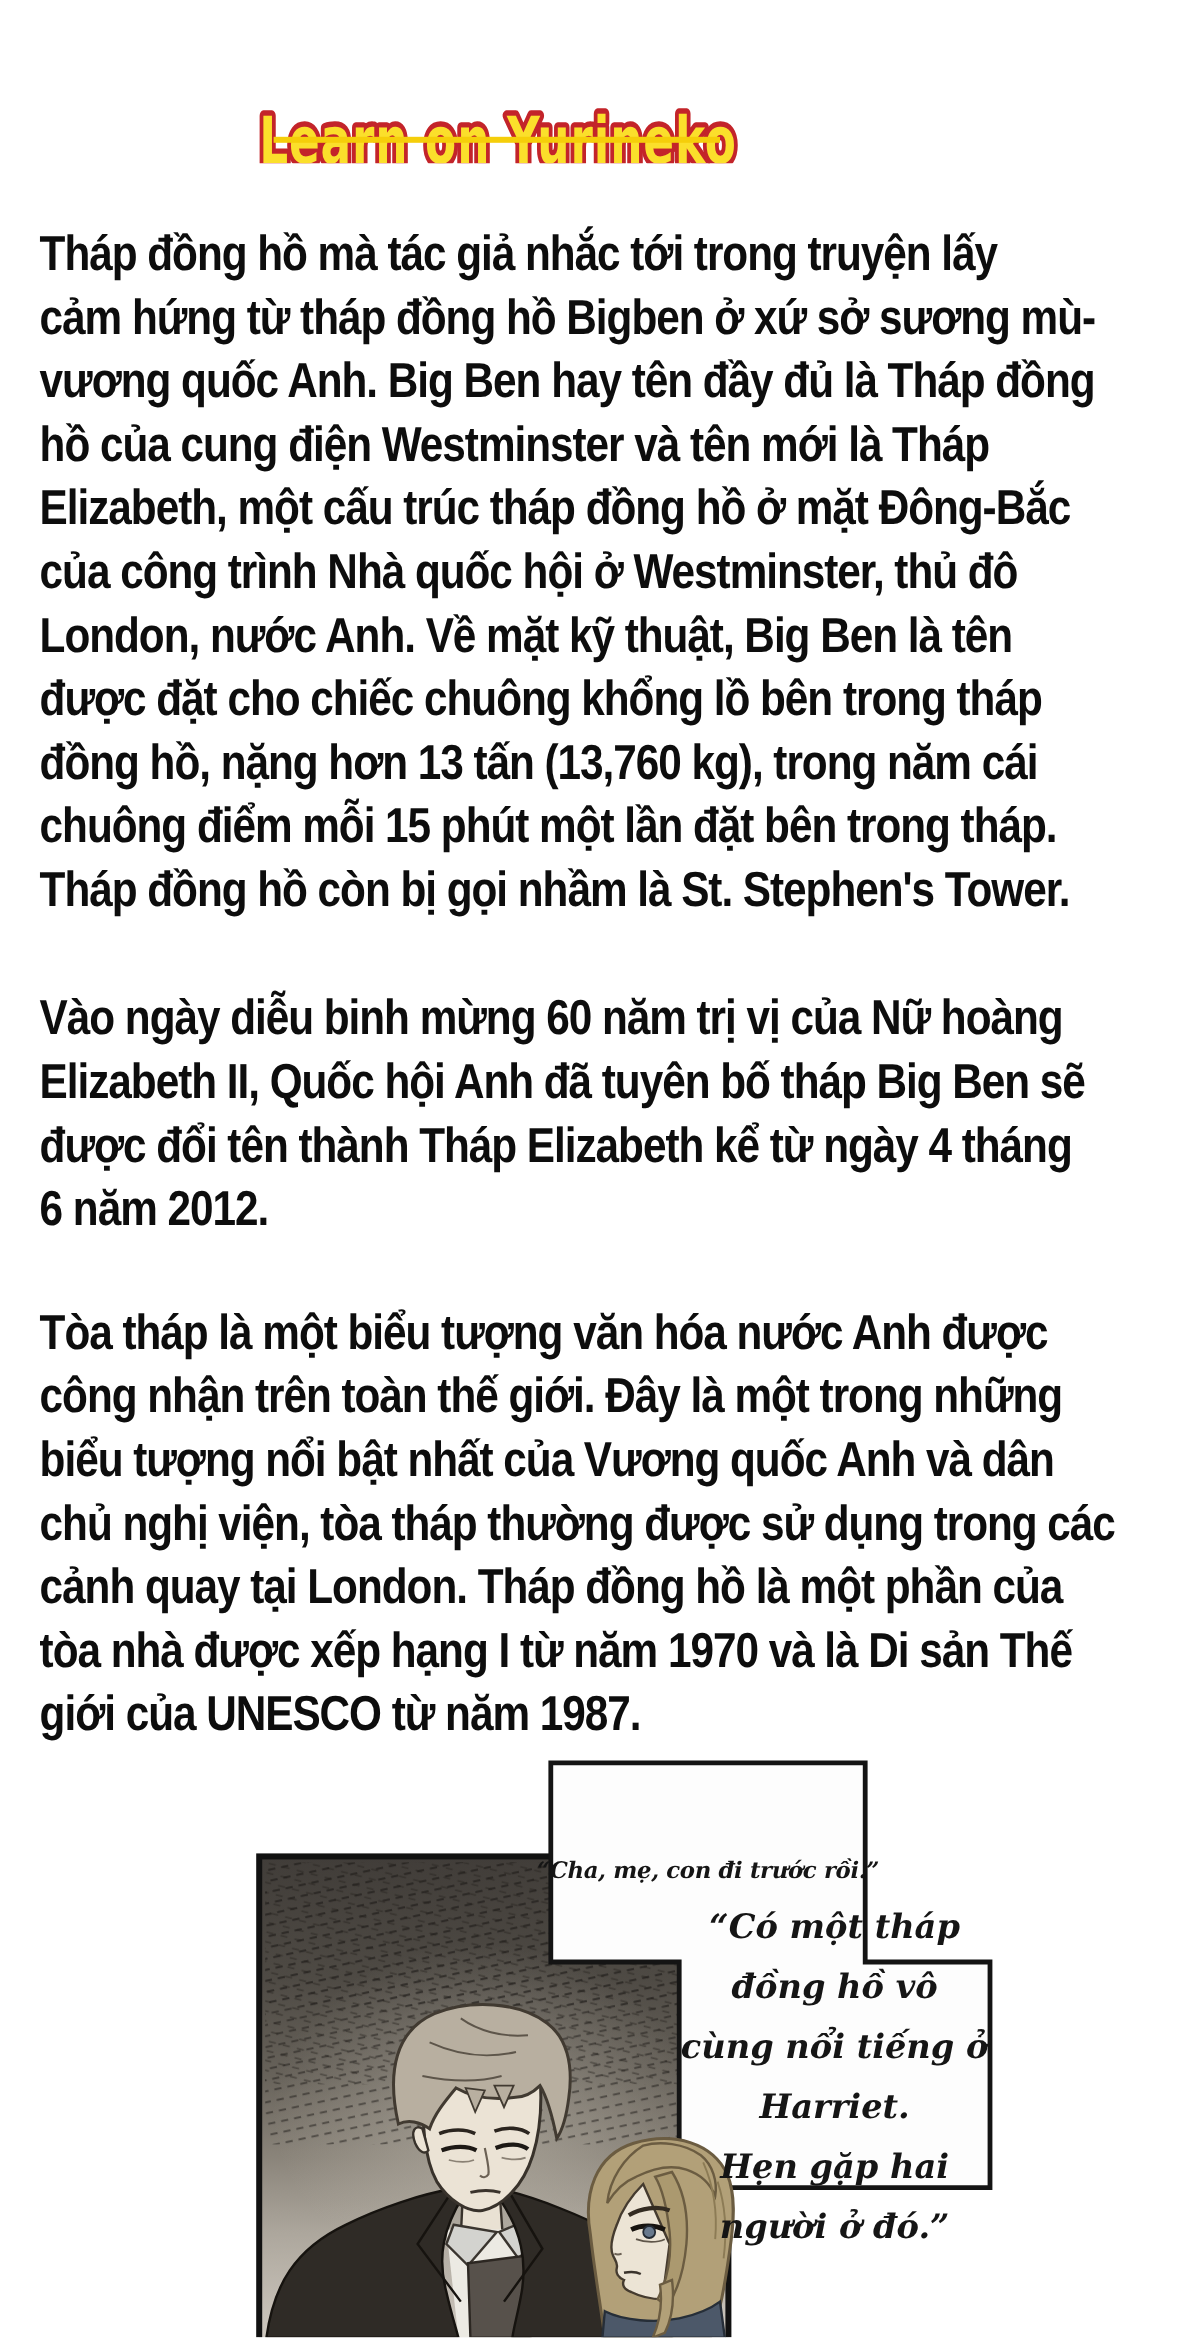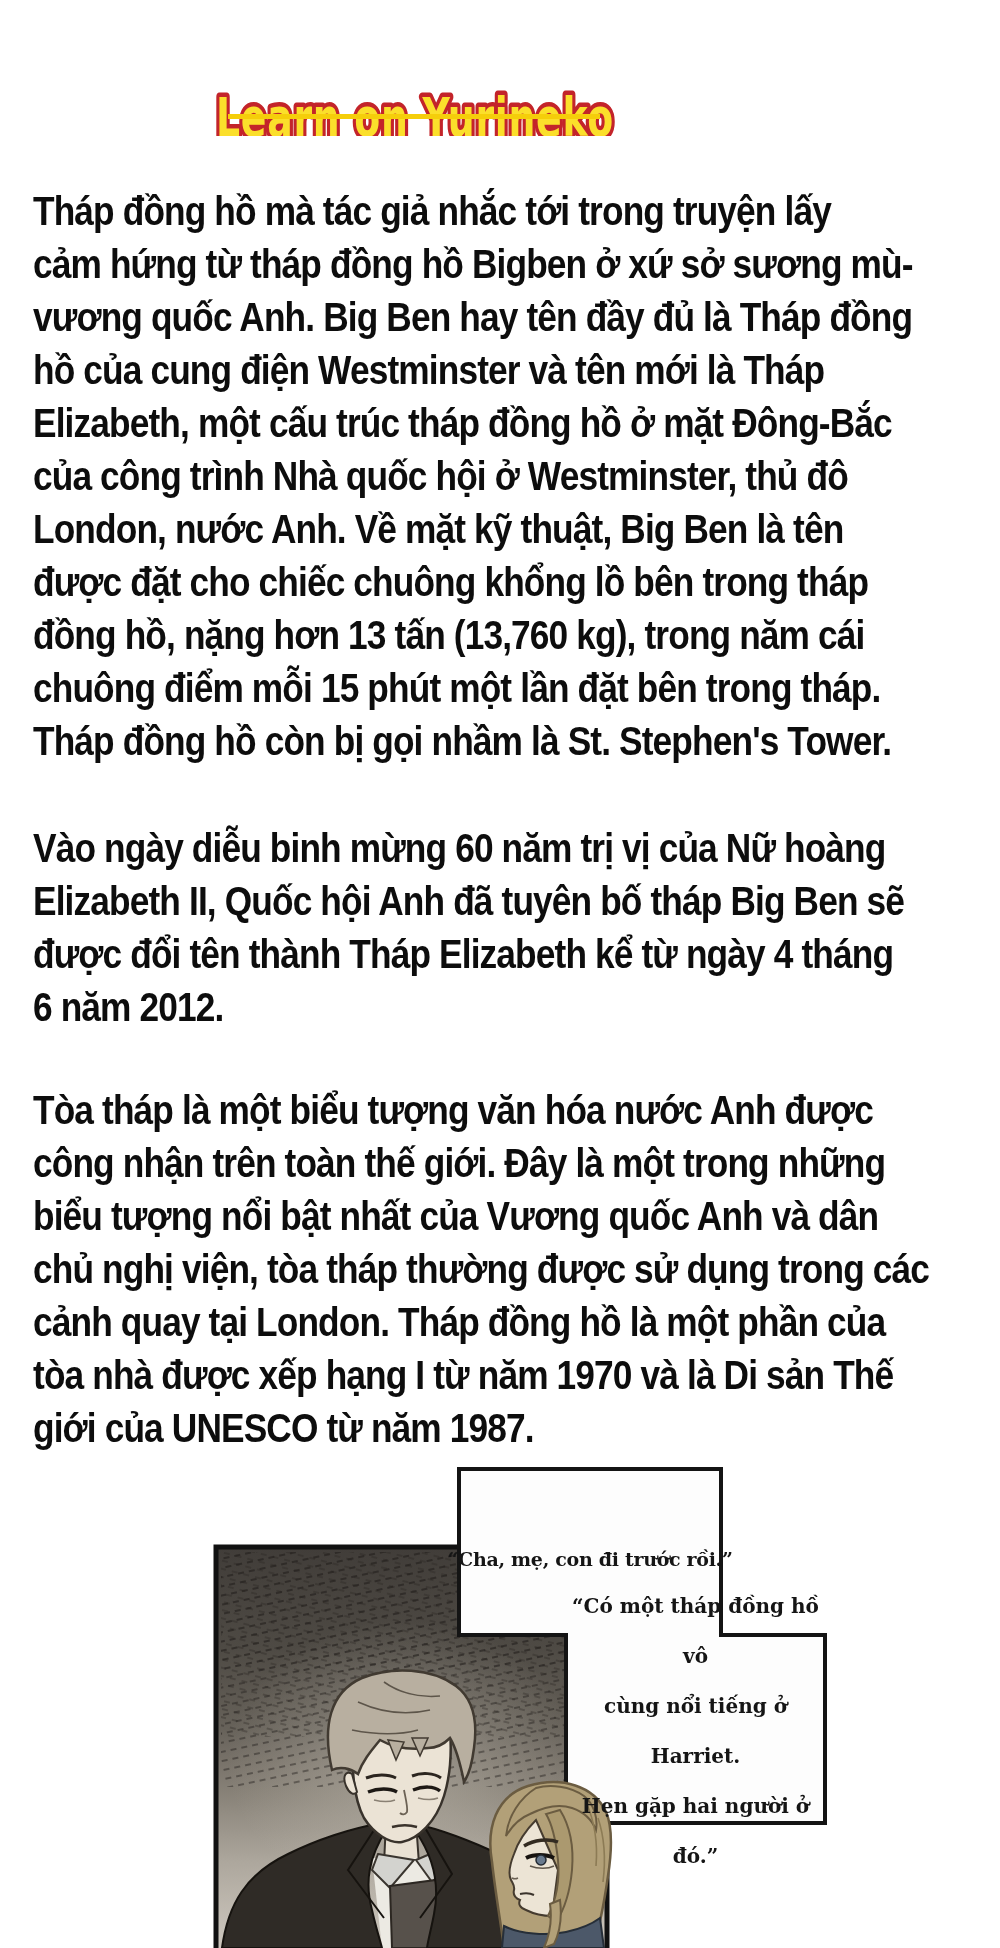--- a/index.html
+++ b/index.html
@@ -20,31 +20,31 @@
     font-weight:700; font-size:41px; line-height:53px;
     letter-spacing:-1px; white-space:pre-line; color:#0d0d0d;
   }
   #para-1 { top:185px; }
   #para-2 { top:822px; }
   #para-3 { top:1084px; }
   #manga-svg { position:absolute; left:0; top:1430px; width:1000px; height:518px; }
   .bubble-text {
     position:absolute;
     font-family:"DejaVu Serif","Liberation Serif",serif;
-    font-weight:600; color:#151515; text-align:center;
+    font-style:italic; font-weight:600; color:#151515; text-align:center;
     display:flex; align-items:center; justify-content:center;
   }
   #bubble1-text {
     left:459px; top:1469px; width:262px; height:166px;
     font-size:19px; letter-spacing:-0.3px; white-space:nowrap;
     padding-top:14px;
   }
   #bubble2-text {
     left:566px; top:1638px; width:259px; height:185px;
-    font-size:20px; line-height:50px; white-space:pre-line;
+    font-size:28px; line-height:50px; white-space:pre-line;
   }
 </style>
 </head>
 <body>
 
 <div id="page">
 
   <svg id="title-svg" viewBox="0 0 1000 100">
     <text x="216" y="100" textLength="398" lengthAdjust="spacingAndGlyphs" font-family="DejaVu Sans, sans-serif" font-weight="bold" font-size="54" fill="#fbdf2b" stroke="#c3242a" stroke-width="9" paint-order="stroke fill" stroke-linejoin="round" stroke-linecap="round" letter-spacing="1">Learn on Yurineko</text>
   </svg>

